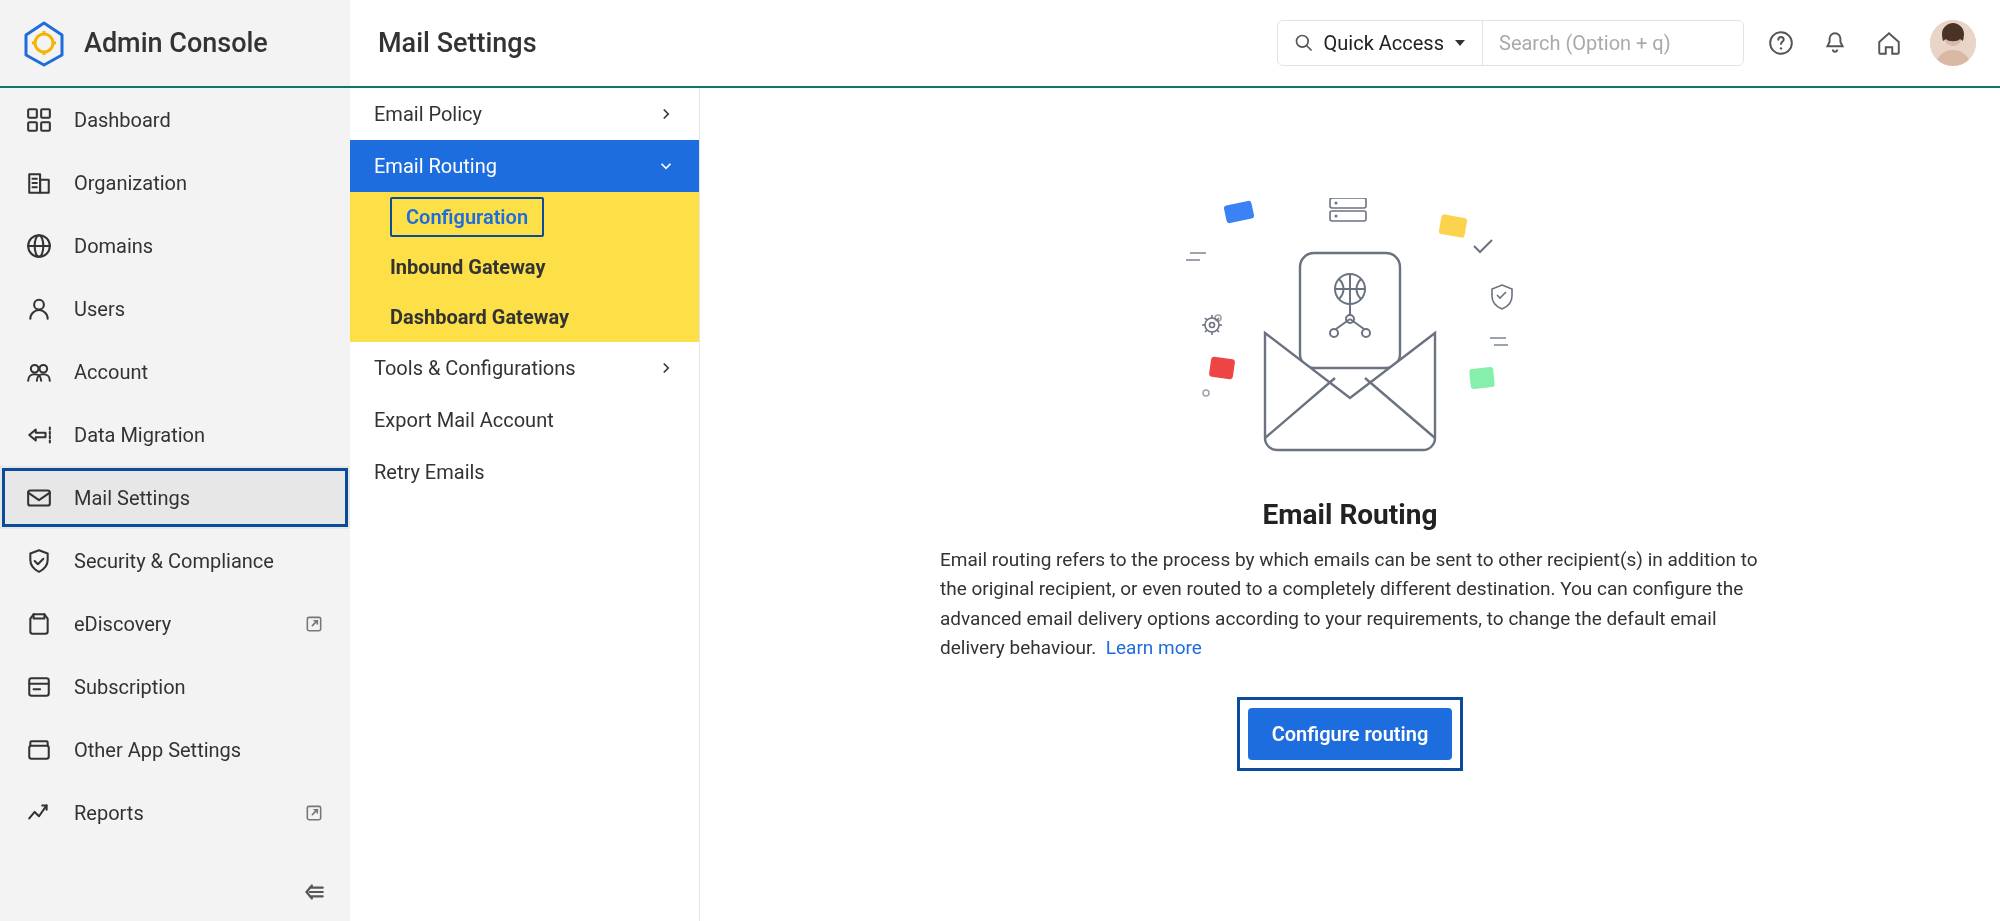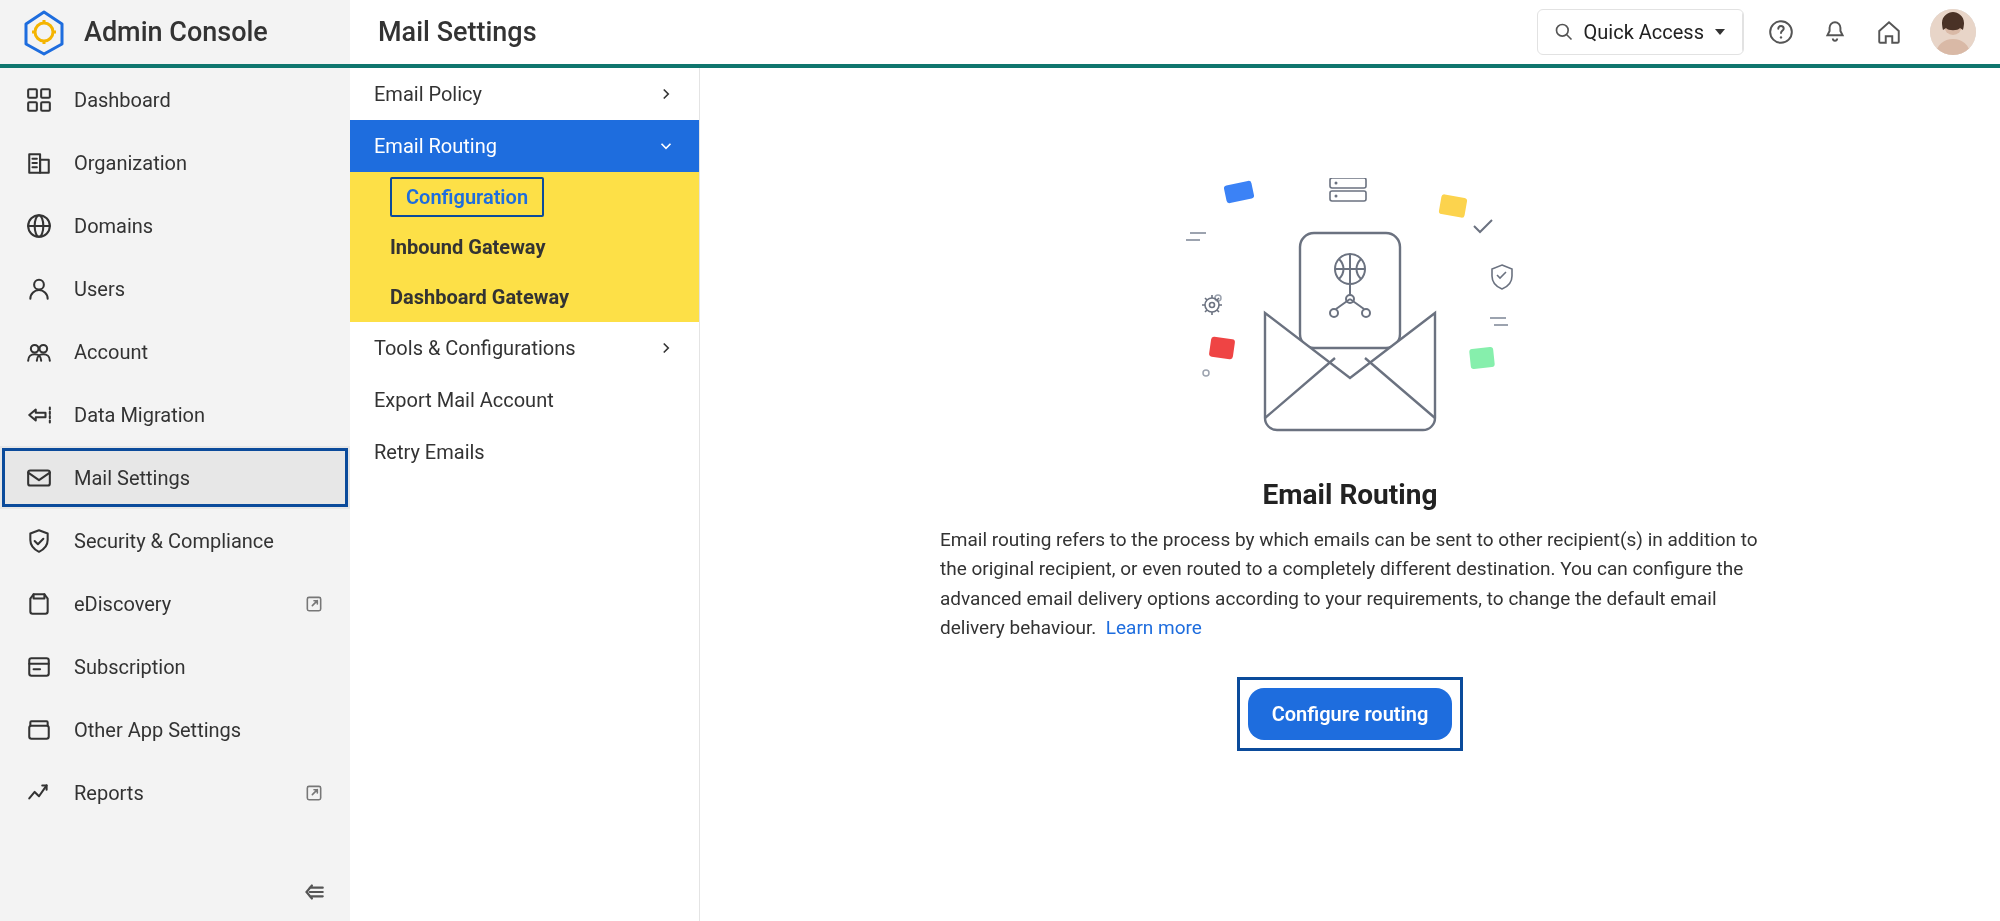--- a/index.html
+++ b/index.html
@@ -1,19 +1,19 @@
 <!DOCTYPE html>
 <html><head>
 <meta charset="utf-8">
 <style>
 * { margin:0; padding:0; box-sizing:border-box; font-family:-apple-system,BlinkMacSystemFont,"Segoe UI",Roboto,sans-serif; }
 body { width:2000px; height:921px; overflow:hidden; background:#fff; display:flex; flex-direction:column; }
 
 
-.header { height:68px; display:flex; align-items:center; border-bottom:4px solid #0f766e; }
+.header { height:88px; display:flex; align-items:center; border-bottom:2px solid #0f766e; }
 .header-left { width:350px; height:100%; display:flex; align-items:center; gap:16px; padding:0 20px; background:#f3f3f3; }
 .logo { width:48px; height:48px; }
 .app-title { font-size:27px; font-weight:500; color:#333; }
 .page-title { font-size:27px; font-weight:500; color:#333; padding-left:28px; flex:0 0 auto; }
 .header-mid { flex:1; }
 .quick-access { display:flex; align-items:center; border:1px solid #e2e2e2; border-radius:6px; height:46px; overflow:hidden; }
 .qa-left { display:flex; align-items:center; gap:10px; padding:0 16px; border-right:1px solid #e2e2e2; height:100%; font-size:20px; color:#222; cursor:pointer; }
 .qa-input { border:none; outline:none; font-size:20px; padding:0 16px; width:260px; height:100%; color:#333; }
 .qa-input::placeholder { color:#aaa; }
 .header-right { display:flex; align-items:center; gap:28px; padding:0 24px; }
@@ -43,21 +43,21 @@
 .sm-subitem.sel span { border:2px solid #0b4b9b; padding:6px 14px; border-radius:2px; }
 .chev { width:18px; height:18px; }
 
 
 .main { flex:1; display:flex; flex-direction:column; align-items:center; padding-top:110px; }
 .hero { width:380px; height:260px; }
 .main h2 { font-size:28px; font-weight:700; color:#222; margin-top:40px; }
 .main p { font-size:19px; color:#333; text-align:left; max-width:820px; line-height:1.55; margin-top:14px; }
 .main a.learn { color:#1e6dde; text-decoration:none; }
 .cta-wrap { margin-top:34px; padding:8px; border:3px solid #0b4b9b; }
-.cta { background:#1e6dde; color:#fff; font-size:20px; font-weight:600; border:none; padding:14px 24px; border-radius:16px; cursor:pointer; }
+.cta { background:#1e6dde; color:#fff; font-size:20px; font-weight:600; border:none; padding:14px 24px; border-radius:4px; cursor:pointer; }
 
 svg { display:block; }
 </style>
 </head>
 <body>
 
 <div class="header">
   <div class="header-left">
     <span class="logo">
       <svg viewBox="0 0 48 48">
@@ -74,20 +74,21 @@
     <div class="qa-left">
       <svg width="20" height="20" viewBox="0 0 24 24">
           <circle cx="10" cy="10" r="7" fill="none" stroke="#555" stroke-width="2"></circle>
           <line x1="15" y1="15" x2="21" y2="21" stroke="#555" stroke-width="2"></line>
         </svg>
       <span>Quick Access</span>
       <svg width="12" height="12" viewBox="0 0 12 12">
           <path d="M1 3 L6 9 L11 3 Z" fill="#333"></path>
         </svg>
     </div>
+    <input class="qa-input" placeholder="Search (Option + q)" style="">
   </div>
   <div class="header-right">
     <svg class="hicon" viewBox="0 0 24 24">
         <circle cx="12" cy="12" r="10" fill="none" stroke="currentColor" stroke-width="1.8"></circle>
         <path d="M9.5 9a2.5 2.5 0 115 0c0 1.5-2.5 2-2.5 4" fill="none" stroke="currentColor" stroke-width="1.8" stroke-linecap="round"></path>
         <circle cx="12" cy="17" r="1.1" fill="currentColor"></circle>
       </svg>
     <svg class="hicon" viewBox="0 0 24 24">
         <path d="M12 3a5 5 0 00-5 5v3l-2 4h14l-2-4V8a5 5 0 00-5-5z" fill="none" stroke="currentColor" stroke-width="1.8"></path>
         <path d="M10 18a2 2 0 004 0" fill="none" stroke="currentColor" stroke-width="1.8"></path>

